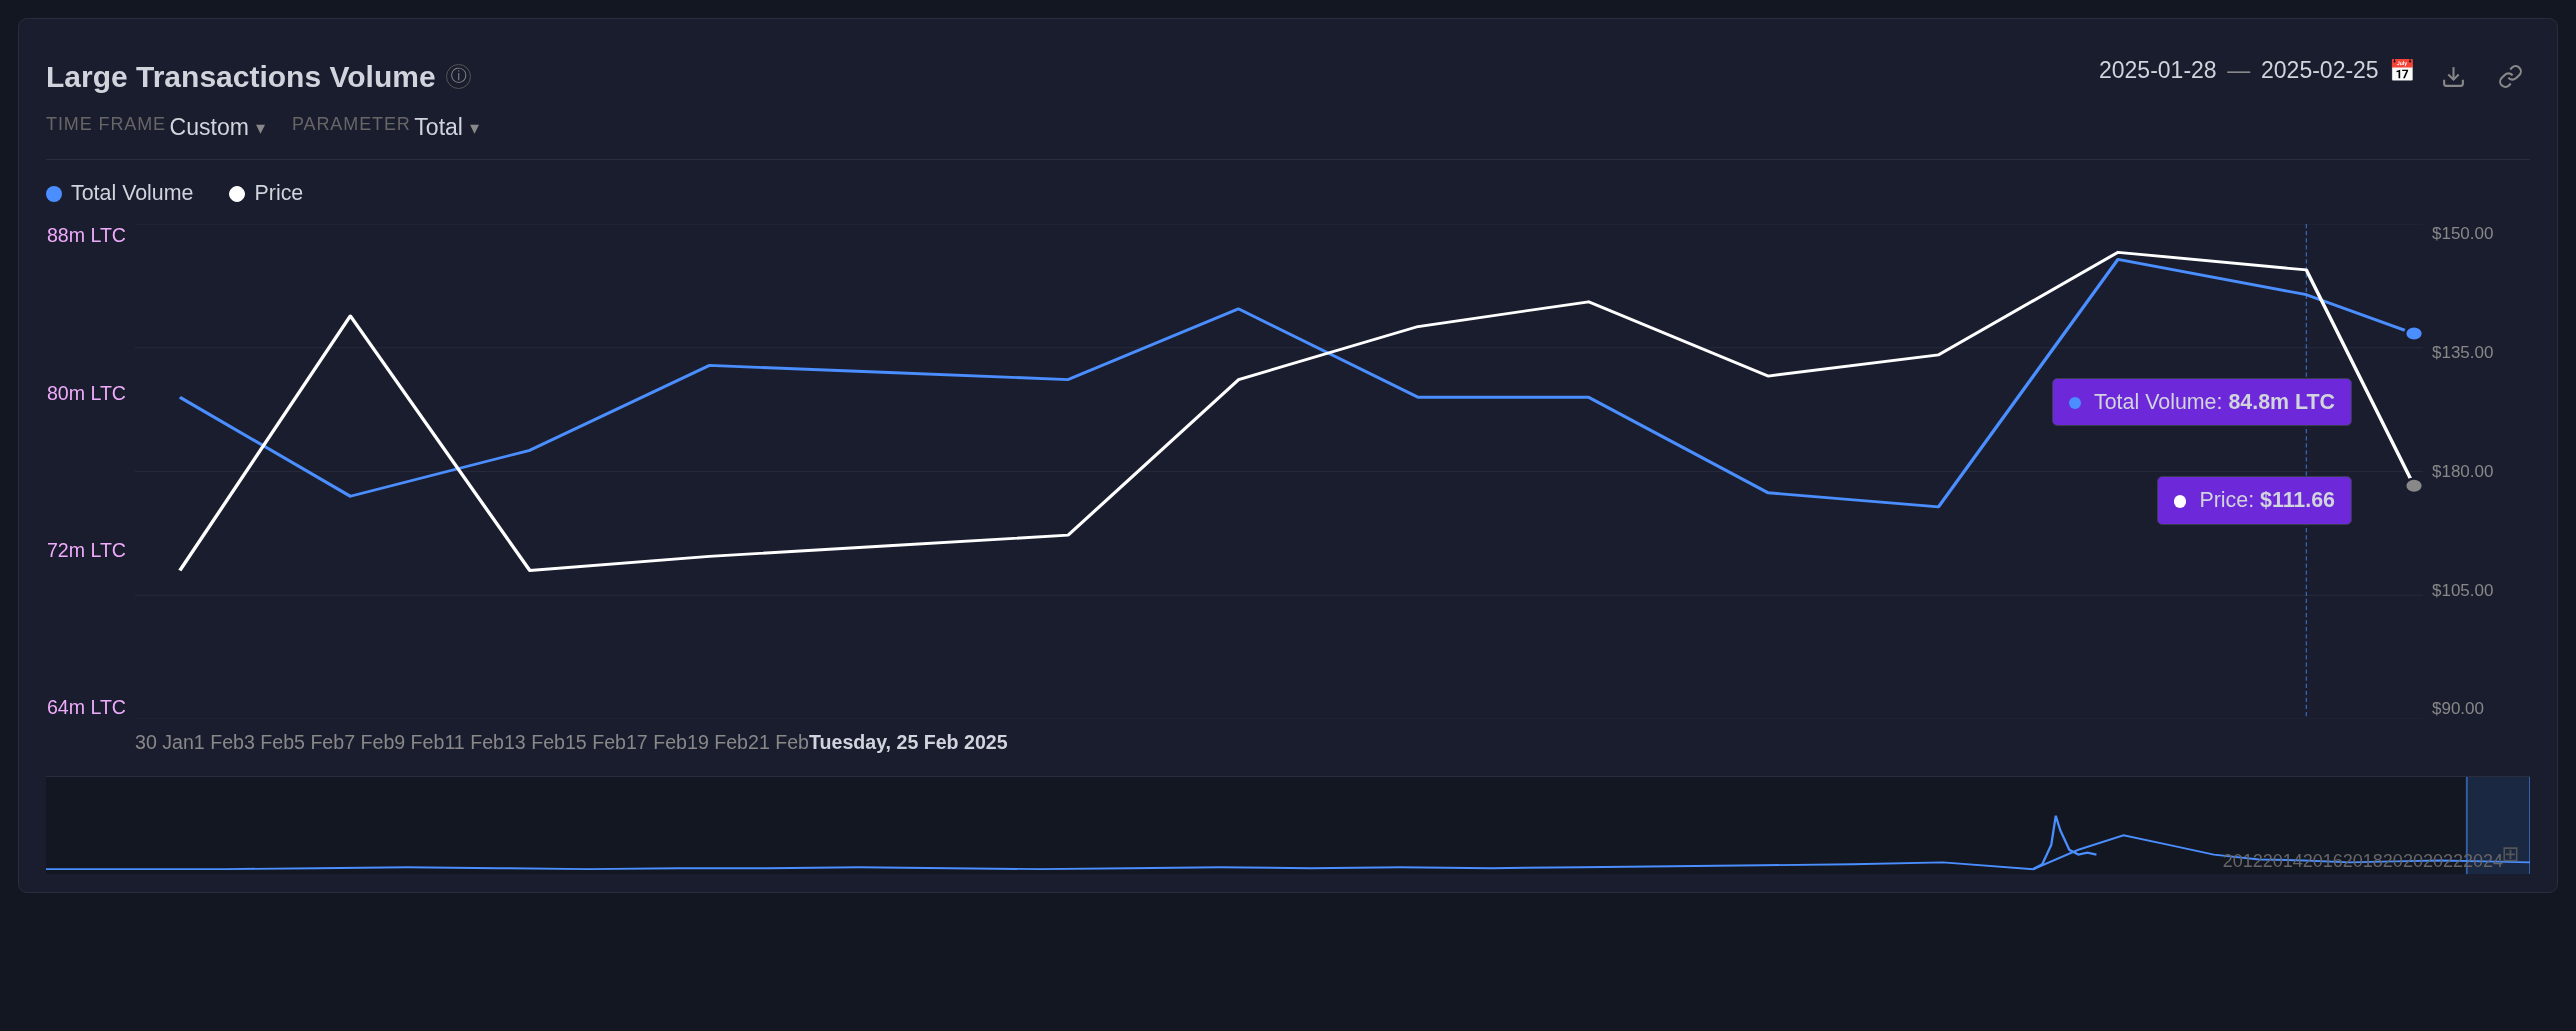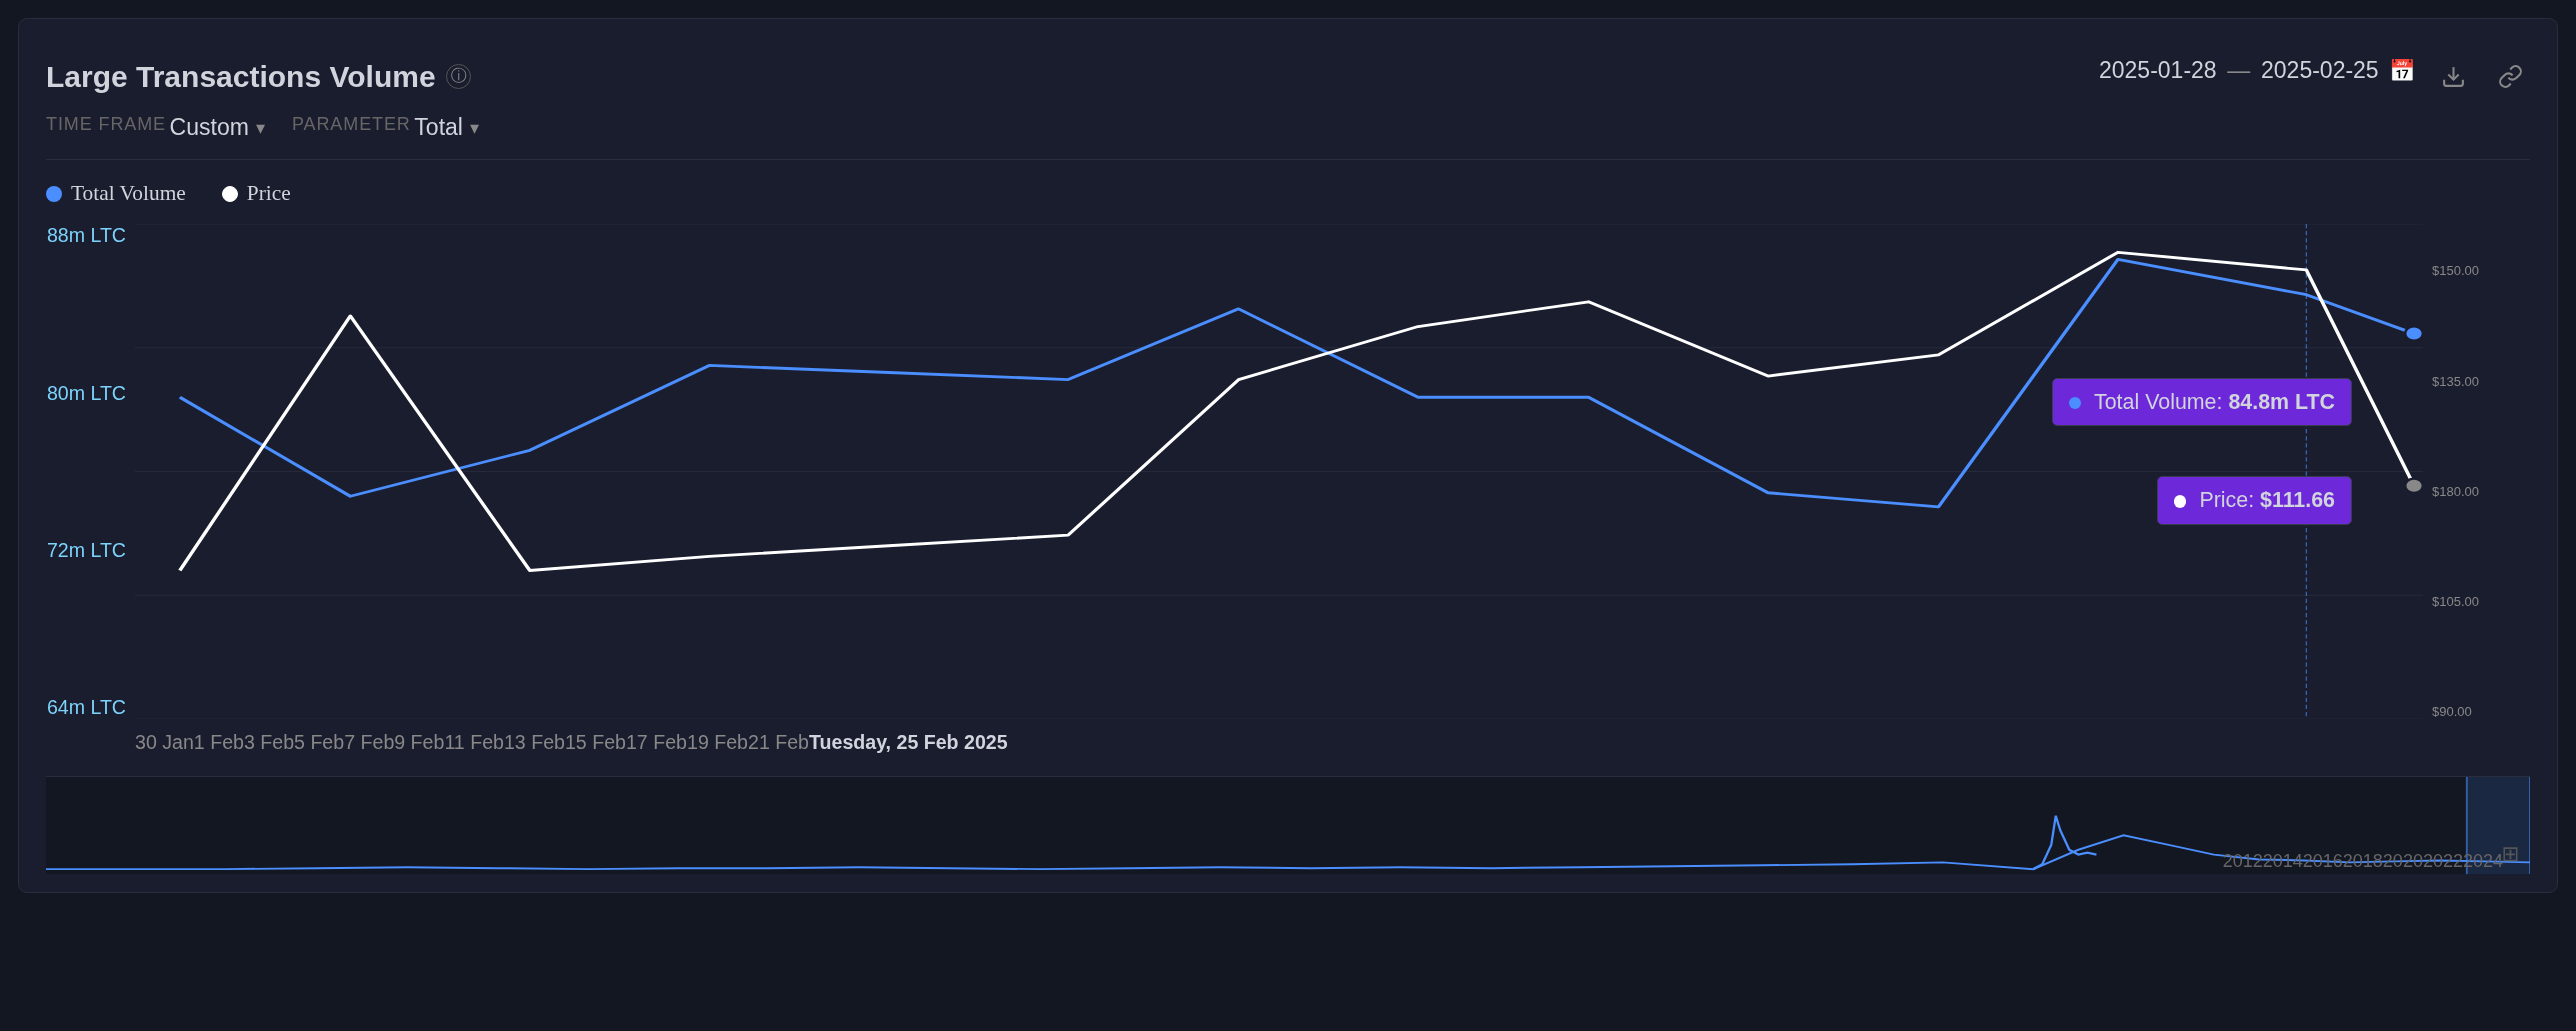--- a/index.html
+++ b/index.html
@@ -98,21 +98,20 @@
       font-size: 23px;
       color: #d1d4dc;
     }
     .chevron { font-size: 18px; color: #888; }
     .legend-row {
       display: flex;
       align-items: center;
       gap: 36px;
       margin-bottom: 18px;
       padding-top: 7.1px;
-      font-family: Liberation Serif, serif;
     }
     .legend-item {
       display: flex;
       align-items: center;
       gap: 9px;
       font-size: 21.4px;
       color: #d1d4dc;
     }
     .legend-dot {
       width: 16px;
@@ -128,41 +127,40 @@
     }
     .y-axis-left {
       width: 89px;
       display: flex;
       flex-direction: column;
       justify-content: space-between;
       padding-bottom: 53px;
     }
     .y-label {
       font-size: 19.6px;
-      color: #7dd3fc;
+      color: #f0abfc;
       text-align: right;
       padding-right: 9px;
     }
     .chart-inner {
       flex: 1;
       position: relative;
     }
     .y-axis-right {
       width: 107px;
       display: flex;
       flex-direction: column;
       justify-content: space-between;
       padding-bottom: 53px;
     }
     .y-label-right {
-      font-size: 13px;
+      font-size: 17px;
       color: #888;
       text-align: left;
       padding-left: 9px;
-      margin-top: 39px;
     }
     .chart-svg {
       width: 100%;
       height: calc(100% - 53px);
       position: absolute;
       top: 0; left: 0;
     }
     .x-axis {
       position: absolute;
       bottom: 0;

